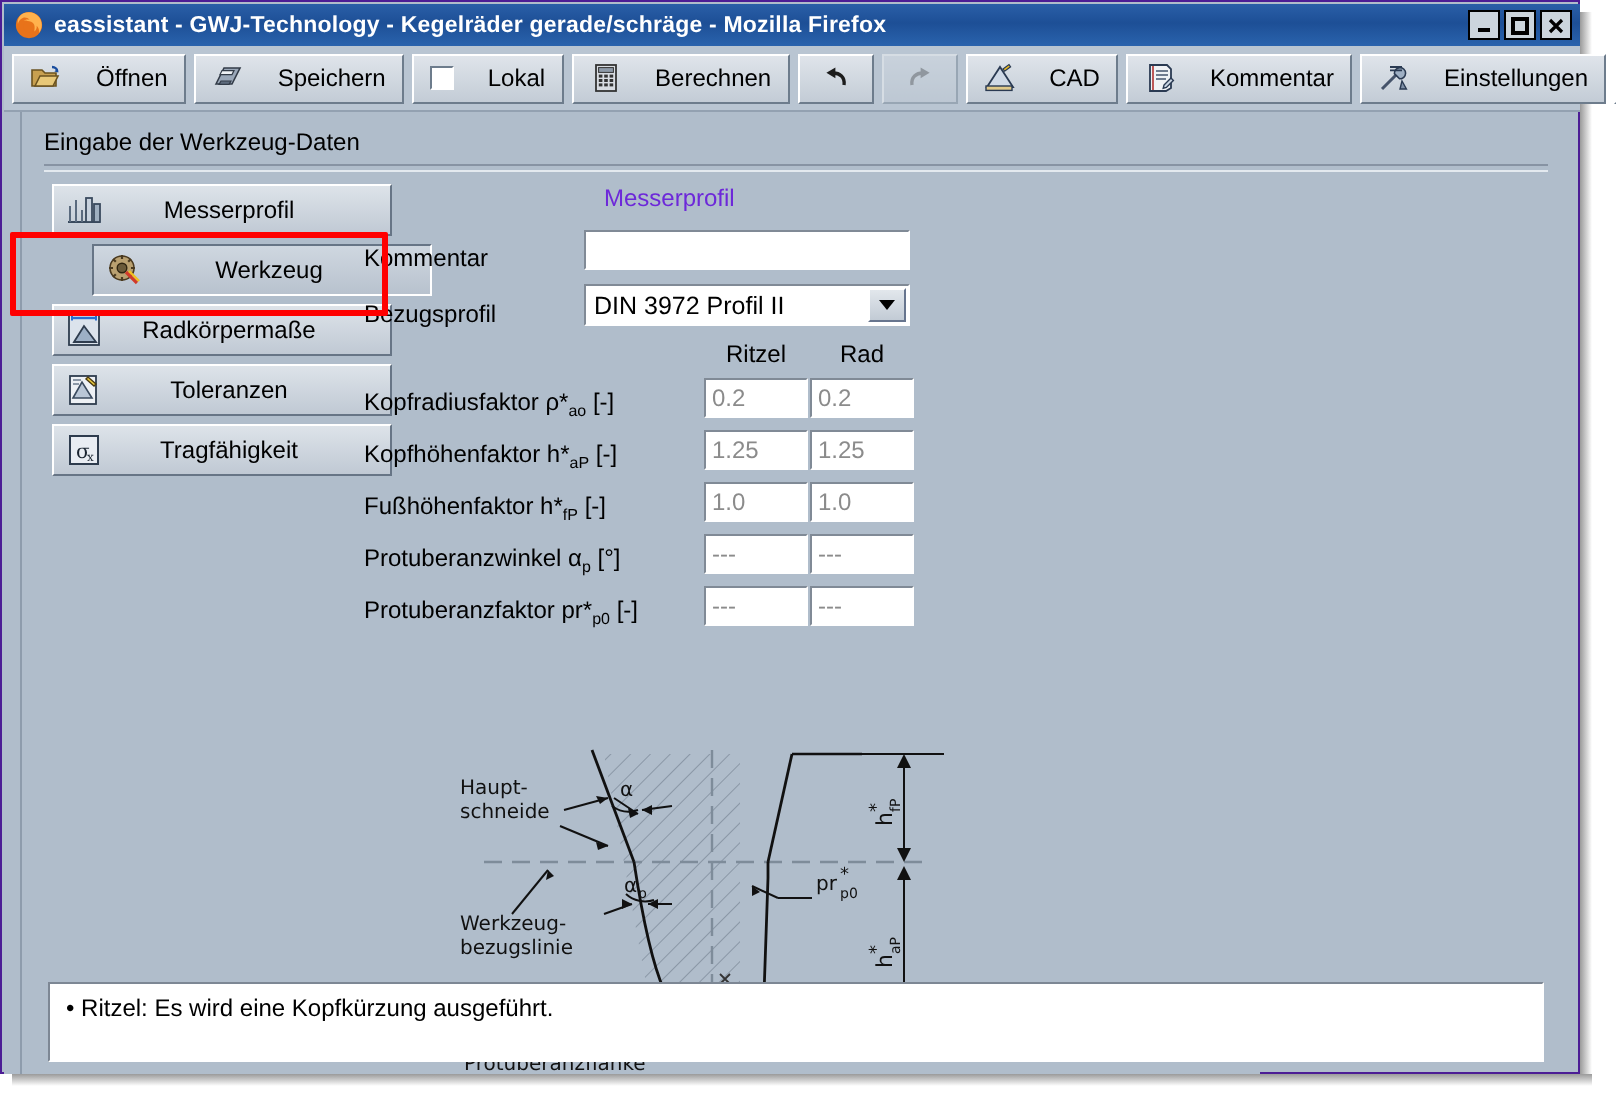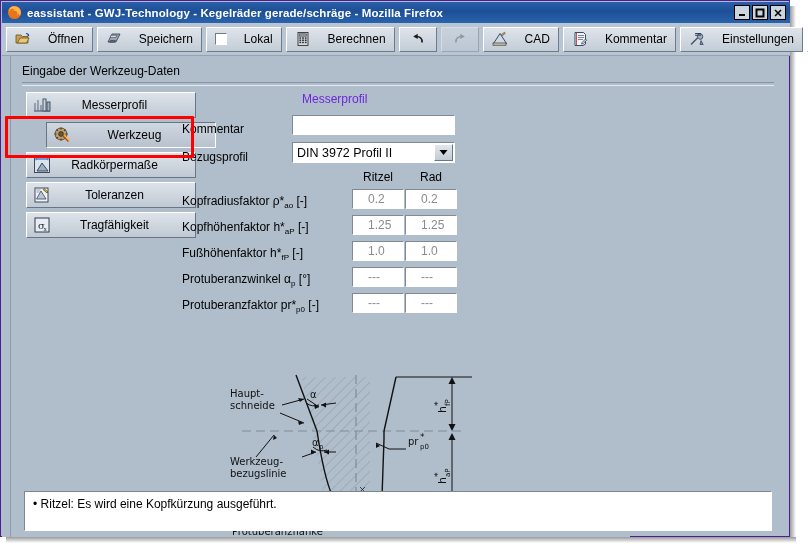--- a/index.html
+++ b/index.html
@@ -119,21 +119,21 @@
     position:absolute;left:120px;top:0;width:170px;
     text-align:left;font-size:12px;color:#6d28d9;
   }
   .frow{position:absolute;left:0;display:flex;align-items:flex-end;height:20px;}
   .flabel{font-size:12px;color:#000;white-space:nowrap;}
   .finput{
     background:#ffffff;
     border:1px solid;border-color:#808a96 #ffffff #ffffff #808a96;
     box-sizing:border-box;height:20px;
     font-size:12px;color:#000;
-    display:flex;align-items:center;padding-left:15px;
+    display:flex;align-items:center;padding-left:3px;
     font-family:"Liberation Sans",sans-serif;
   }
   .finput.ro{color:#8b8b8b;}
   .combo{
     position:relative;background:#ffffff;height:21px;width:160px;
     border:1px solid;border-color:#808a96 #ffffff #ffffff #808a96;
     box-sizing:border-box;display:flex;align-items:center;
   }
   .combo-val{font-size:12.5px;color:#000;padding-left:4px;}
   .combo-arrow{

